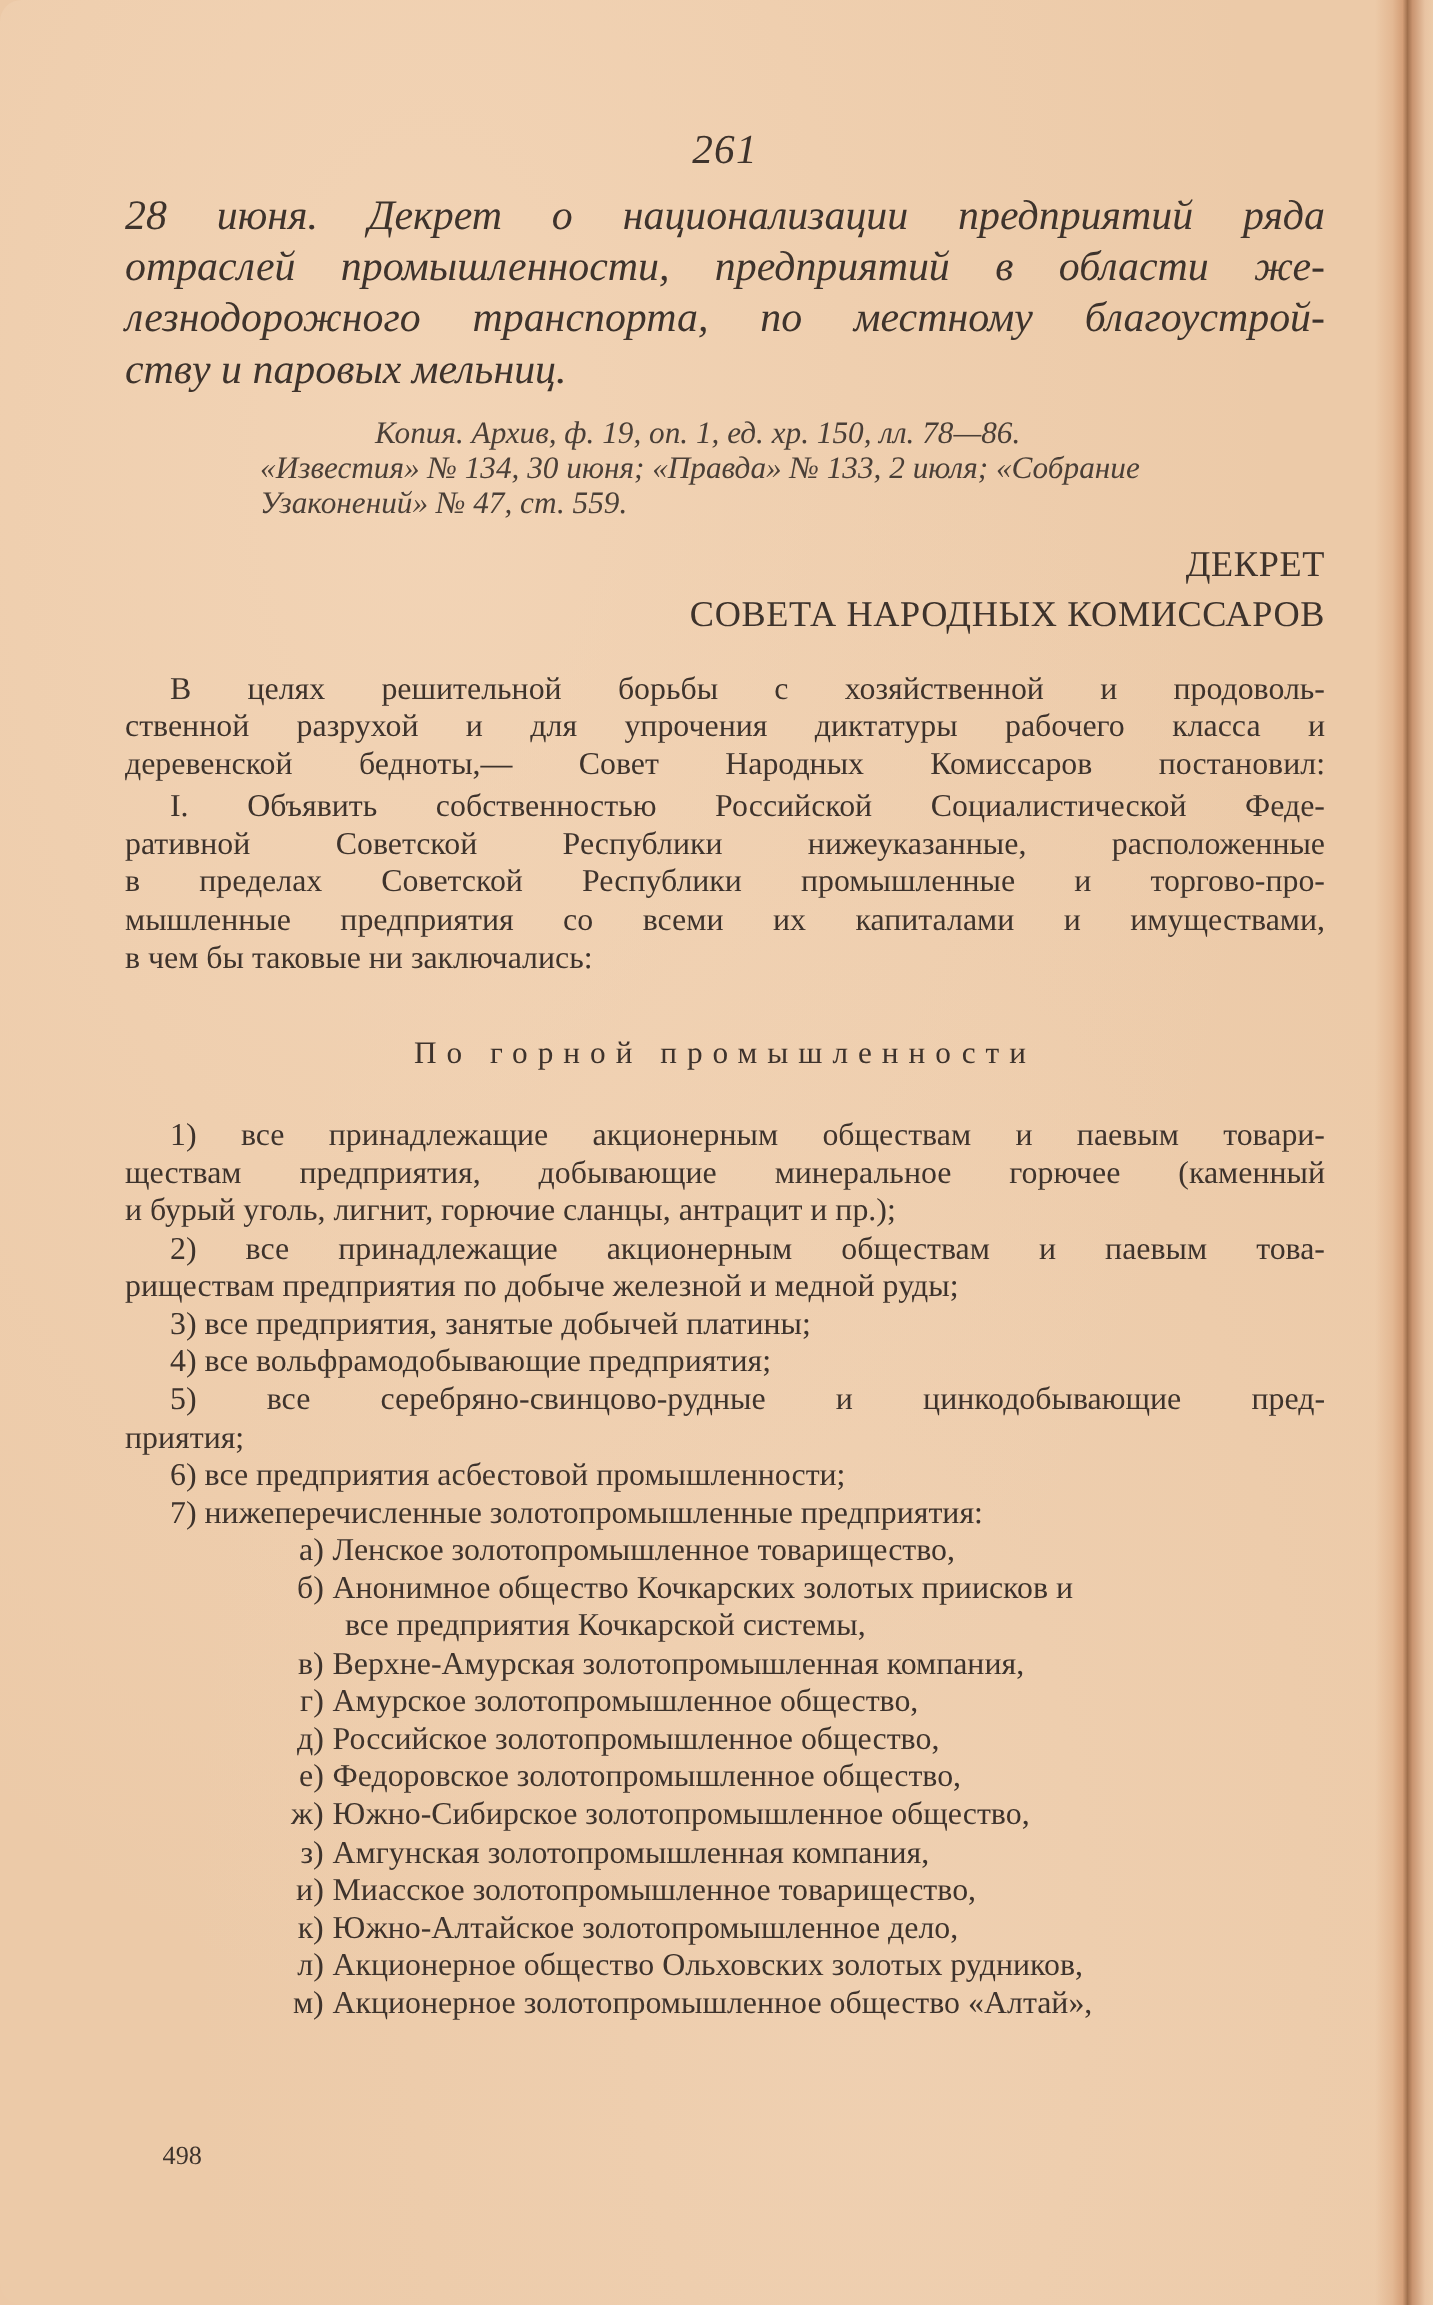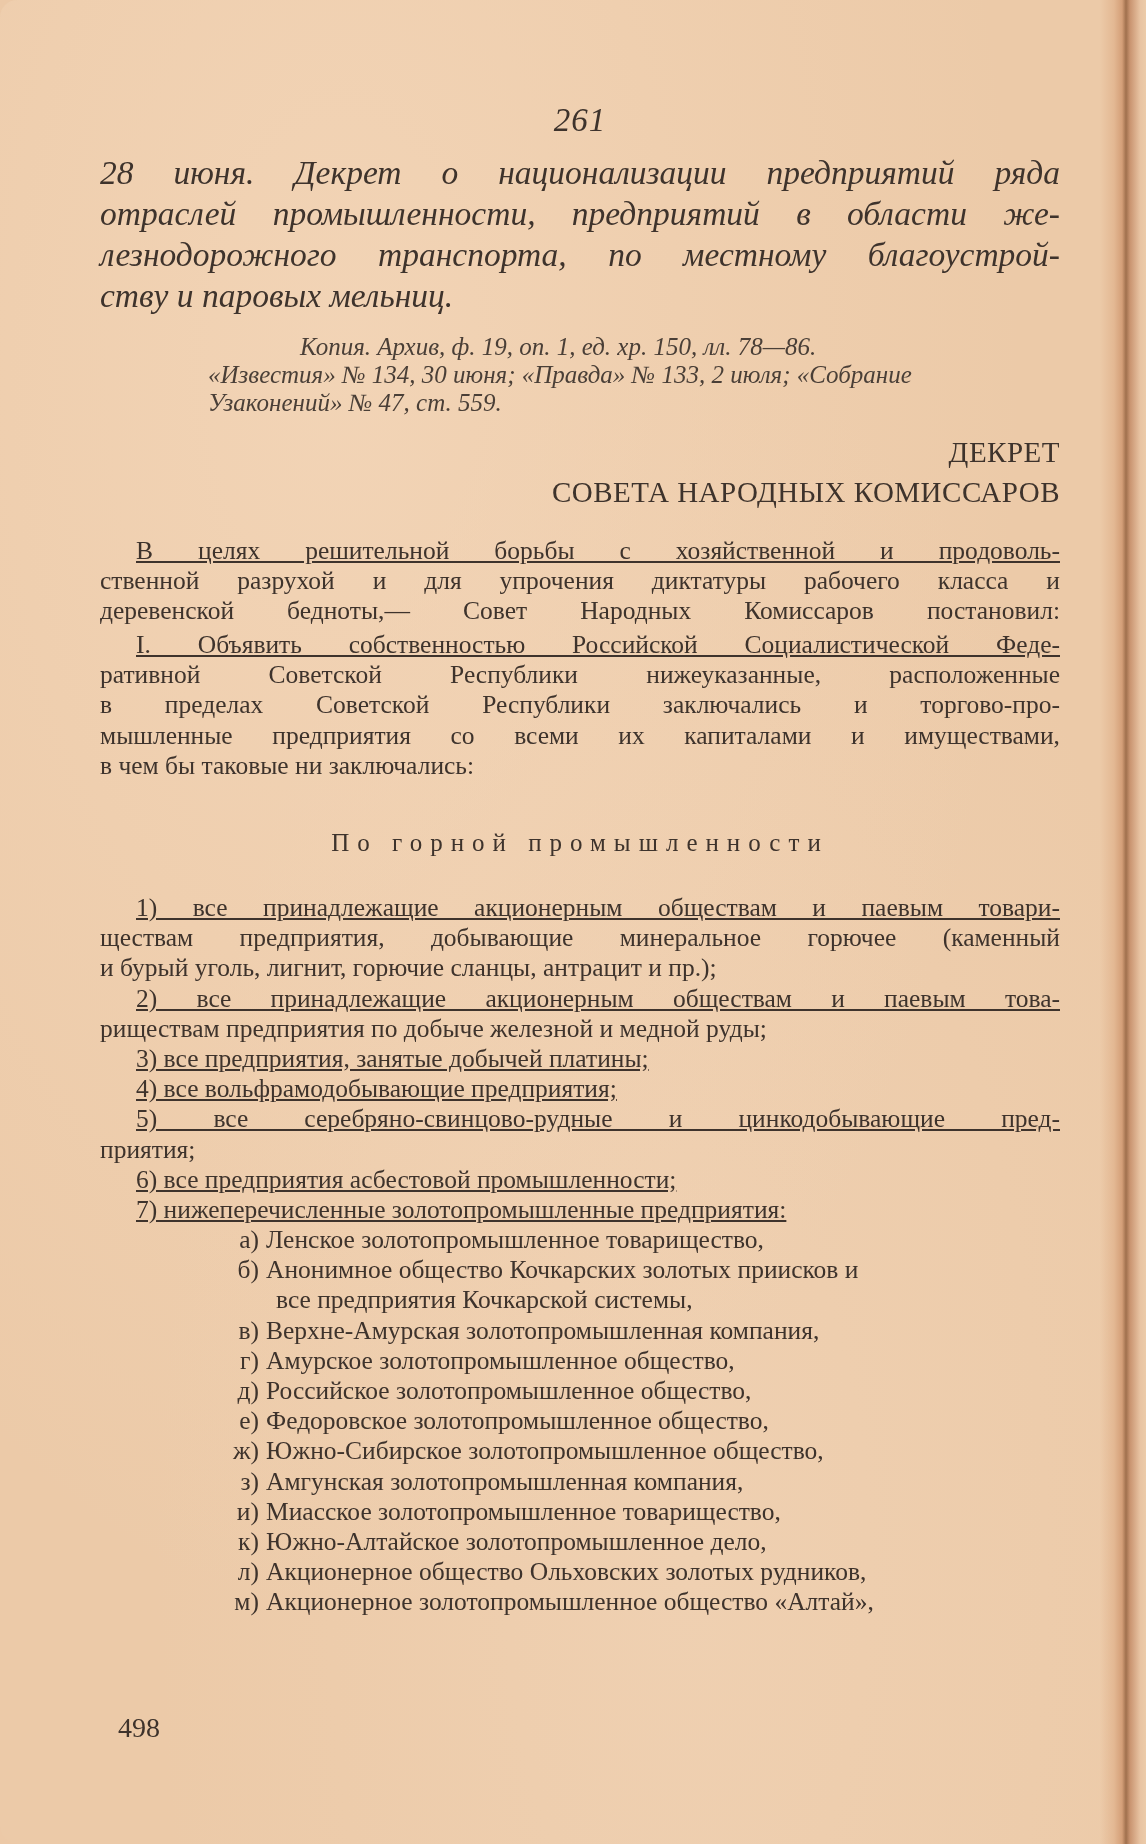--- a/index.html
+++ b/index.html
@@ -45,32 +45,32 @@
     .title {
       position: absolute; left: 0; width: 960px; text-align: right;
       font-size: 29px; letter-spacing: 0.5px;
     }
     .title.t1 { top: 436px; }
     .title.t2 { top: 476px; }
 
     .body-text { position: absolute; left: 0; width: 960px; font-size: 25.5px; line-height: 30.2px; }
     .ln { display: block; white-space: nowrap; text-align: justify; text-align-last: justify; }
     .ln.last { text-align-last: left; }
-    .indent { padding-left: 36px; text-decoration: underline; }
+    .indent { padding-left: 36px; }
 
     .subhead {
       position: absolute; left: 0; top: 829px; width: 960px; text-align: center;
       font-size: 25px; letter-spacing: 8px; font-family: Liberation Serif, serif;
     }
     .list-sub { position: absolute; left: 0; width: 960px; font-size: 25.5px; line-height: 30.2px; }
     .sub-item { display: flex; white-space: nowrap; }
     .sub-item .mark { width: 66px; text-align: right; padding-right: 7px; box-sizing: border-box; margin-left: 100px; }
     .sub-item .txt { flex: 1; }
 
-    .folio { position: absolute; left: 118px; top: 1712px; font-size: 28px; }
+    .folio { position: absolute; left: 130px; top: 1712px; font-size: 21px; }
   </style>
 </head>
 <body>
 
 <div class="page">
   <div class="gutter"></div>
 
   <div class="content">
     <div class="doc-number">261</div>
 
@@ -92,21 +92,21 @@
 
     <div class="body-text" style="top:536px;">
       <span class="ln indent">В целях решительной борьбы с хозяйственной и продоволь-</span>
       <span class="ln">ственной разрухой и для упрочения диктатуры рабочего класса и</span>
       <span class="ln">деревенской бедноты,— Совет Народных Комиссаров постановил:</span>
     </div>
 
     <div class="body-text" style="top:630px;">
       <span class="ln indent">I. Объявить собственностью Российской Социалистической Феде-</span>
       <span class="ln">ративной Советской Республики нижеуказанные, расположенные</span>
-      <span class="ln">в пределах Советской Республики заключались и торгово-про-</span>
+      <span class="ln">в пределах Советской Республики промышленные и торгово-про-</span>
       <span class="ln">мышленные предприятия со всеми их капиталами и имуществами,</span>
       <span class="ln last">в чем бы таковые ни заключались:</span>
     </div>
 
     <div class="subhead">По горной промышленности</div>
 
     <div class="body-text" style="top:893px;">
       <span class="ln indent">1) все принадлежащие акционерным обществам и паевым товари-</span>
       <span class="ln">ществам предприятия, добывающие минеральное горючее (каменный</span>
       <span class="ln last">и бурый уголь, лигнит, горючие сланцы, антрацит и пр.);</span>

